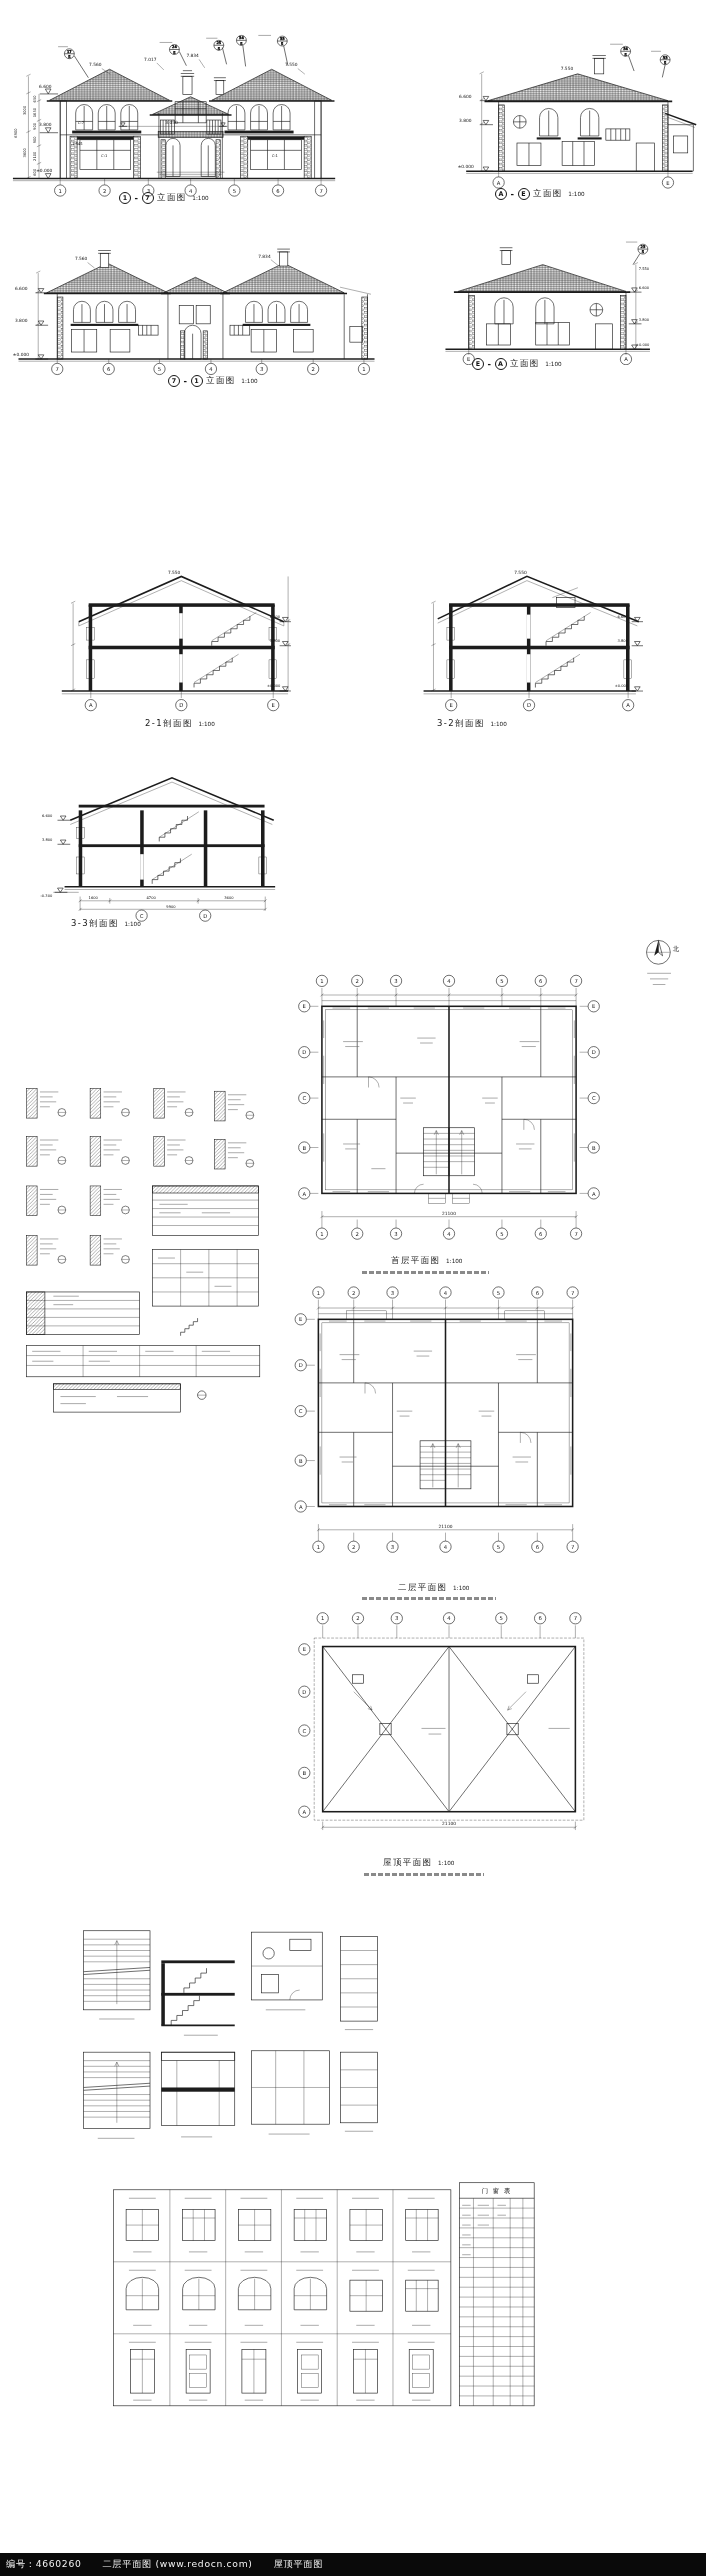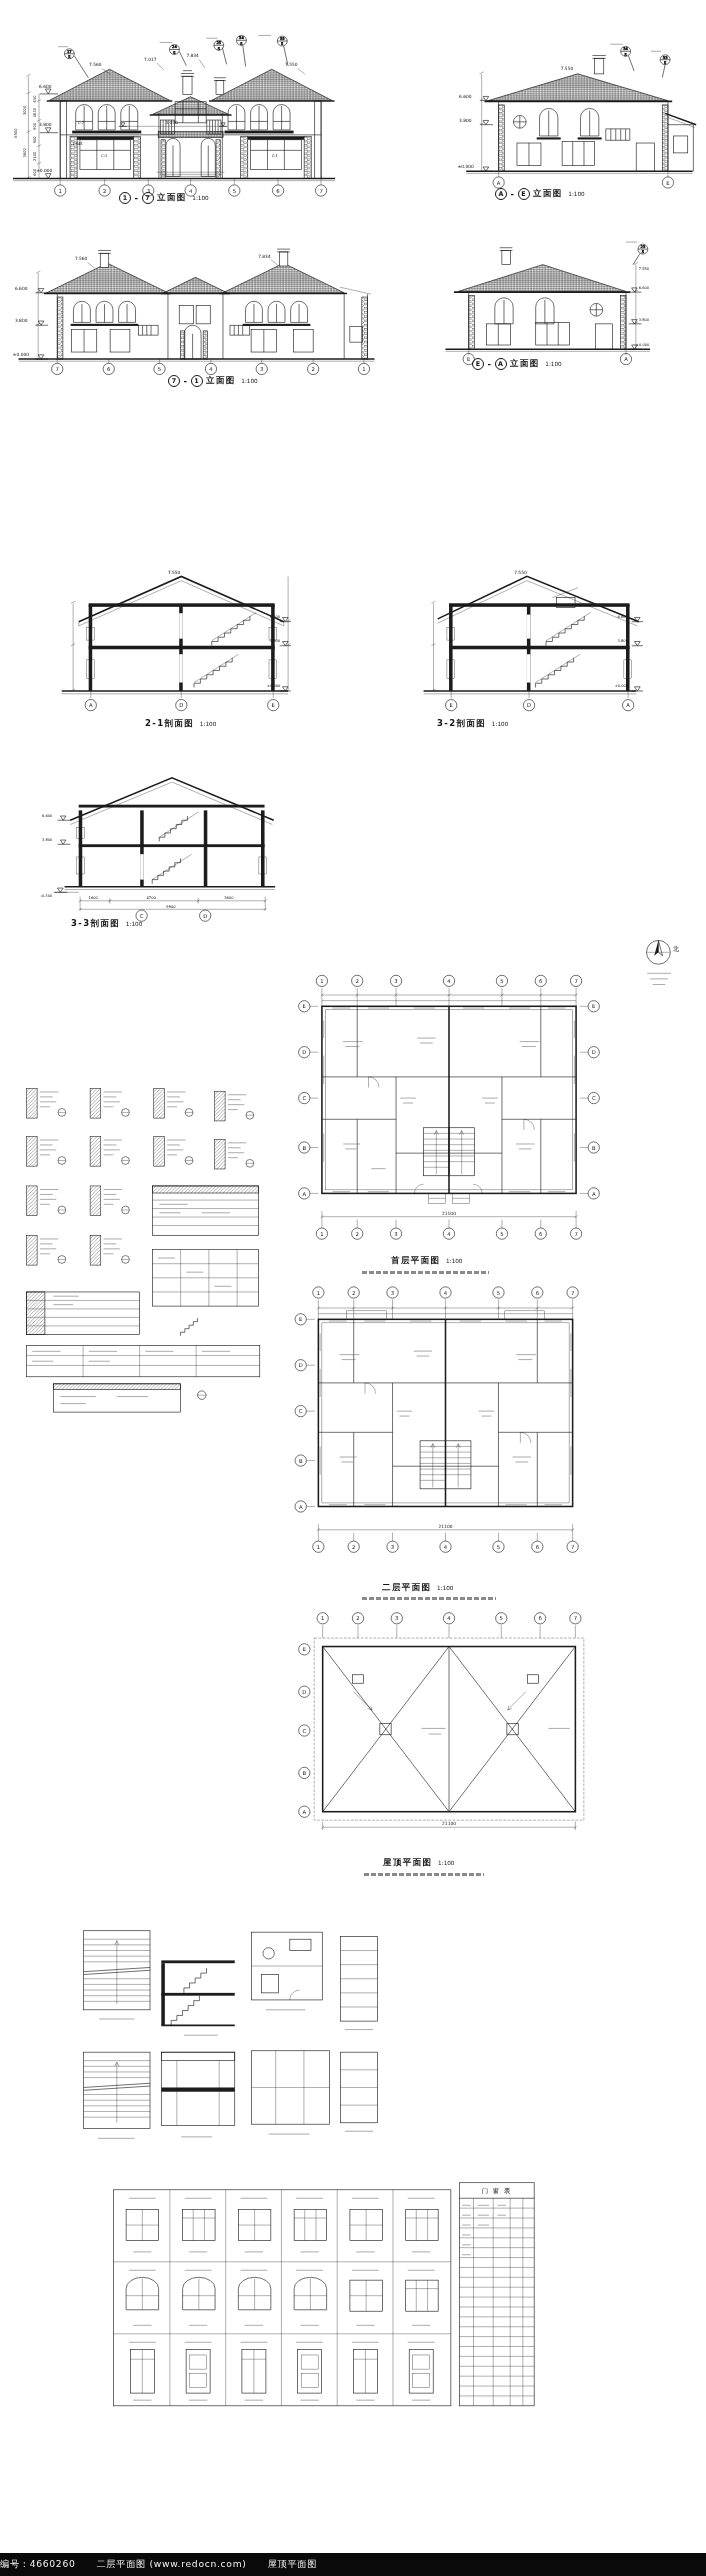--- a/index.html
+++ b/index.html
@@ -11,28 +11,28 @@
   .tk{stroke:#1c1c1c;stroke-width:2.2;fill:none}
   .tn{stroke:#1c1c1c;stroke-width:.5;fill:none}
   .gy{stroke:#6a6a6a;stroke-width:.8;fill:none}
   .bk{fill:#1c1c1c;stroke:none}
   text{fill:#161616}
   .t6{font-size:6.2px}
   .t5{font-size:5.2px}
   .t7{font-size:7.5px;text-anchor:middle}
   .t9{font-size:9px;text-anchor:middle;letter-spacing:2px}
   .cap{position:absolute;display:flex;align-items:center;gap:3.5px;font-size:8.5px;white-space:nowrap}
-  .cap .nm{font-weight:bold;letter-spacing:1.4px}
+  .cap .nm{font-weight:normal;letter-spacing:1.4px}
   .cap .sc{font-size:5.7px;margin-left:2.1px}
   .cb{display:inline-block;width:10px;height:10px;border:0.7px solid #161616;border-radius:50%;
       font-size:6.4px;line-height:10px;text-align:center;font-weight:bold;flex:0 0 auto}
   .sep{font-weight:bold}
   .note{position:absolute;height:2.8px;background:repeating-linear-gradient(90deg,#8a8a8a 0 5px,transparent 5px 7px)}
   .footer{position:absolute;left:0;top:2553px;width:707px;height:22.6px;background:#0a0a0a;
-          display:flex;align-items:center;gap:21px;padding-left:0;box-sizing:border-box}
+          display:flex;align-items:center;gap:21px;padding-left:6px;box-sizing:border-box}
   .footer span{color:#f4f4f4;font-size:9.2px;letter-spacing:0.7px;white-space:nowrap}
 </style>
 </head>
 <body>
 
 <div class="page">
 
 <svg width="0" height="0" style="position:absolute">
       <defs>
 <pattern id="rh" width="4" height="3" patternUnits="userSpaceOnUse">
@@ -814,21 +814,21 @@
           <text class="t7" x="240" y="379">4</text>
   <circle class="ln" cx="315" cy="376" r="8" fill="#fff"></circle>
           <text class="t7" x="315" y="379">5</text>
   <circle class="ln" cx="370" cy="376" r="8" fill="#fff"></circle>
           <text class="t7" x="370" y="379">6</text>
   <circle class="ln" cx="420" cy="376" r="8" fill="#fff"></circle>
           <text class="t7" x="420" y="379">7</text>
  </g>
 </svg>
 </div>
-<div class="cap" style="left:382px;top:1582px">
+<div class="cap" style="left:398px;top:1582px">
  <span class="nm">二层平面图</span>
  <span class="sc">1:100</span>
 </div>
 <div class="note" style="left:362px;top:1597px;width:134px"></div>
 
 <div class="blk" style="left:283px;top:1607px">
 <svg width="325" height="240" viewBox="0 0 460 340">
  <g>
   <path class="tn" d="M56 26v18M106 26v18M161 26v18M235 26v18M309 26v18M364 26v18M414 26v18"></path>
   <circle class="ln" cx="56" cy="16" r="8" fill="#fff"></circle>

